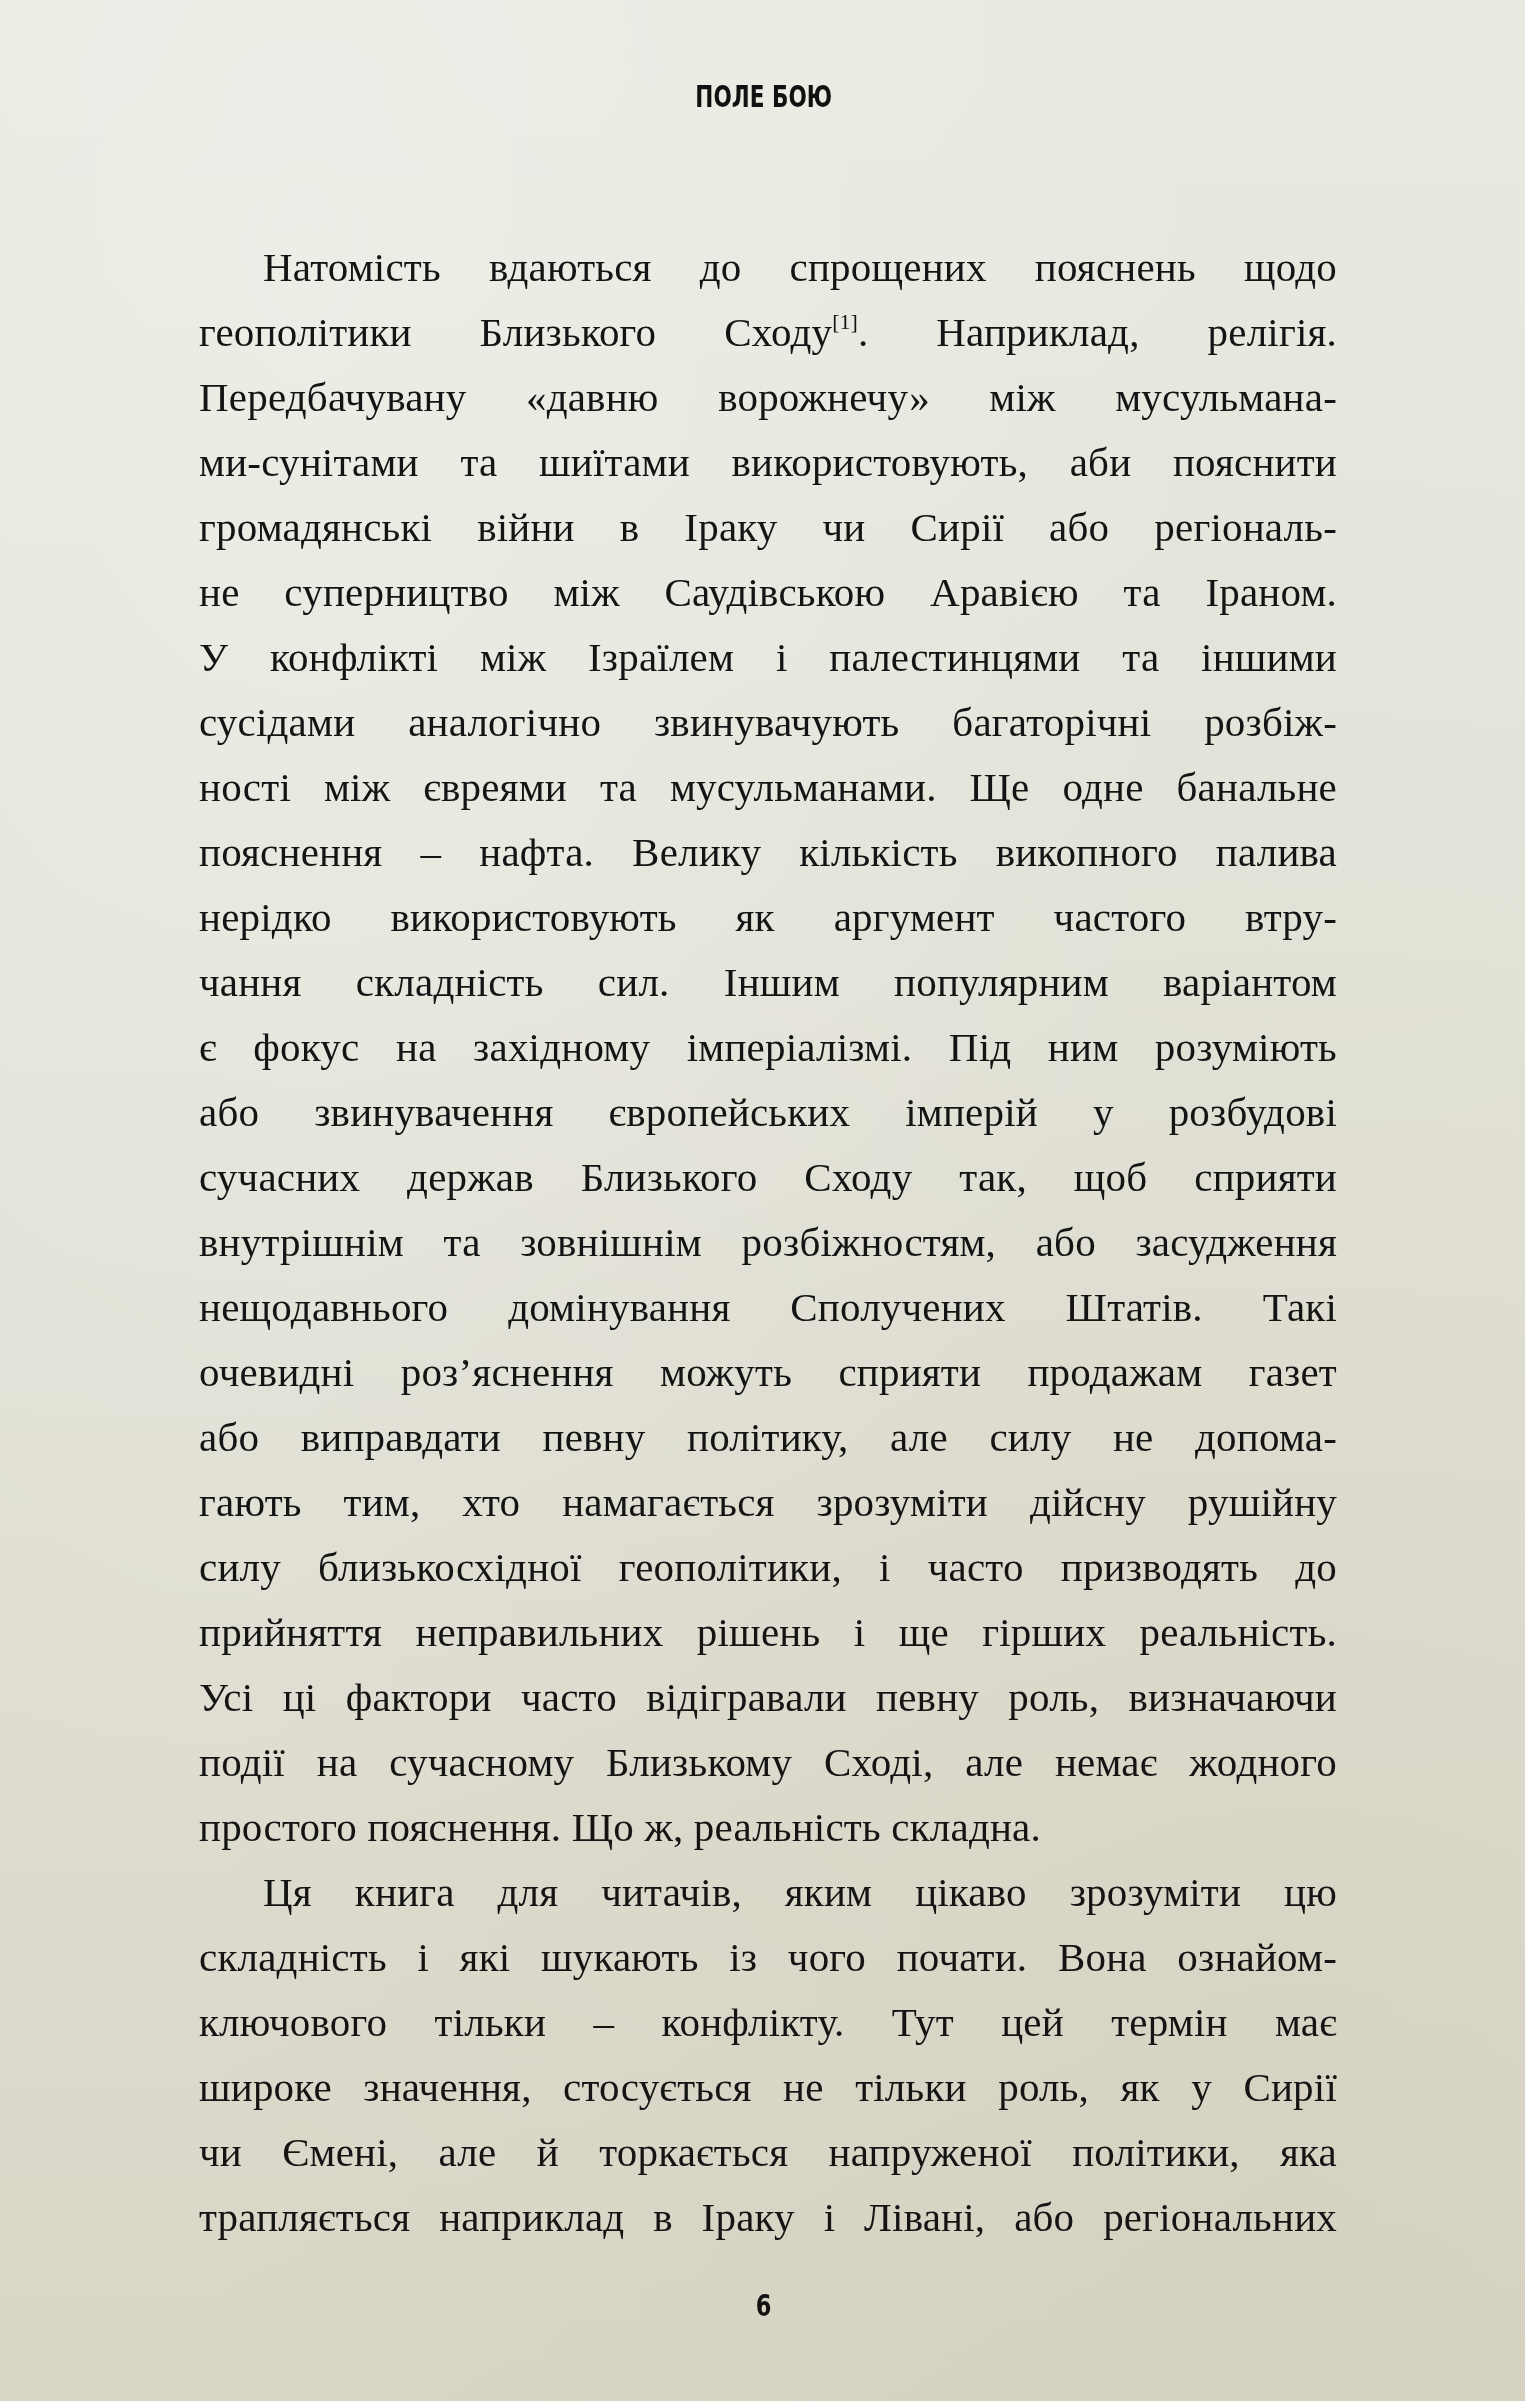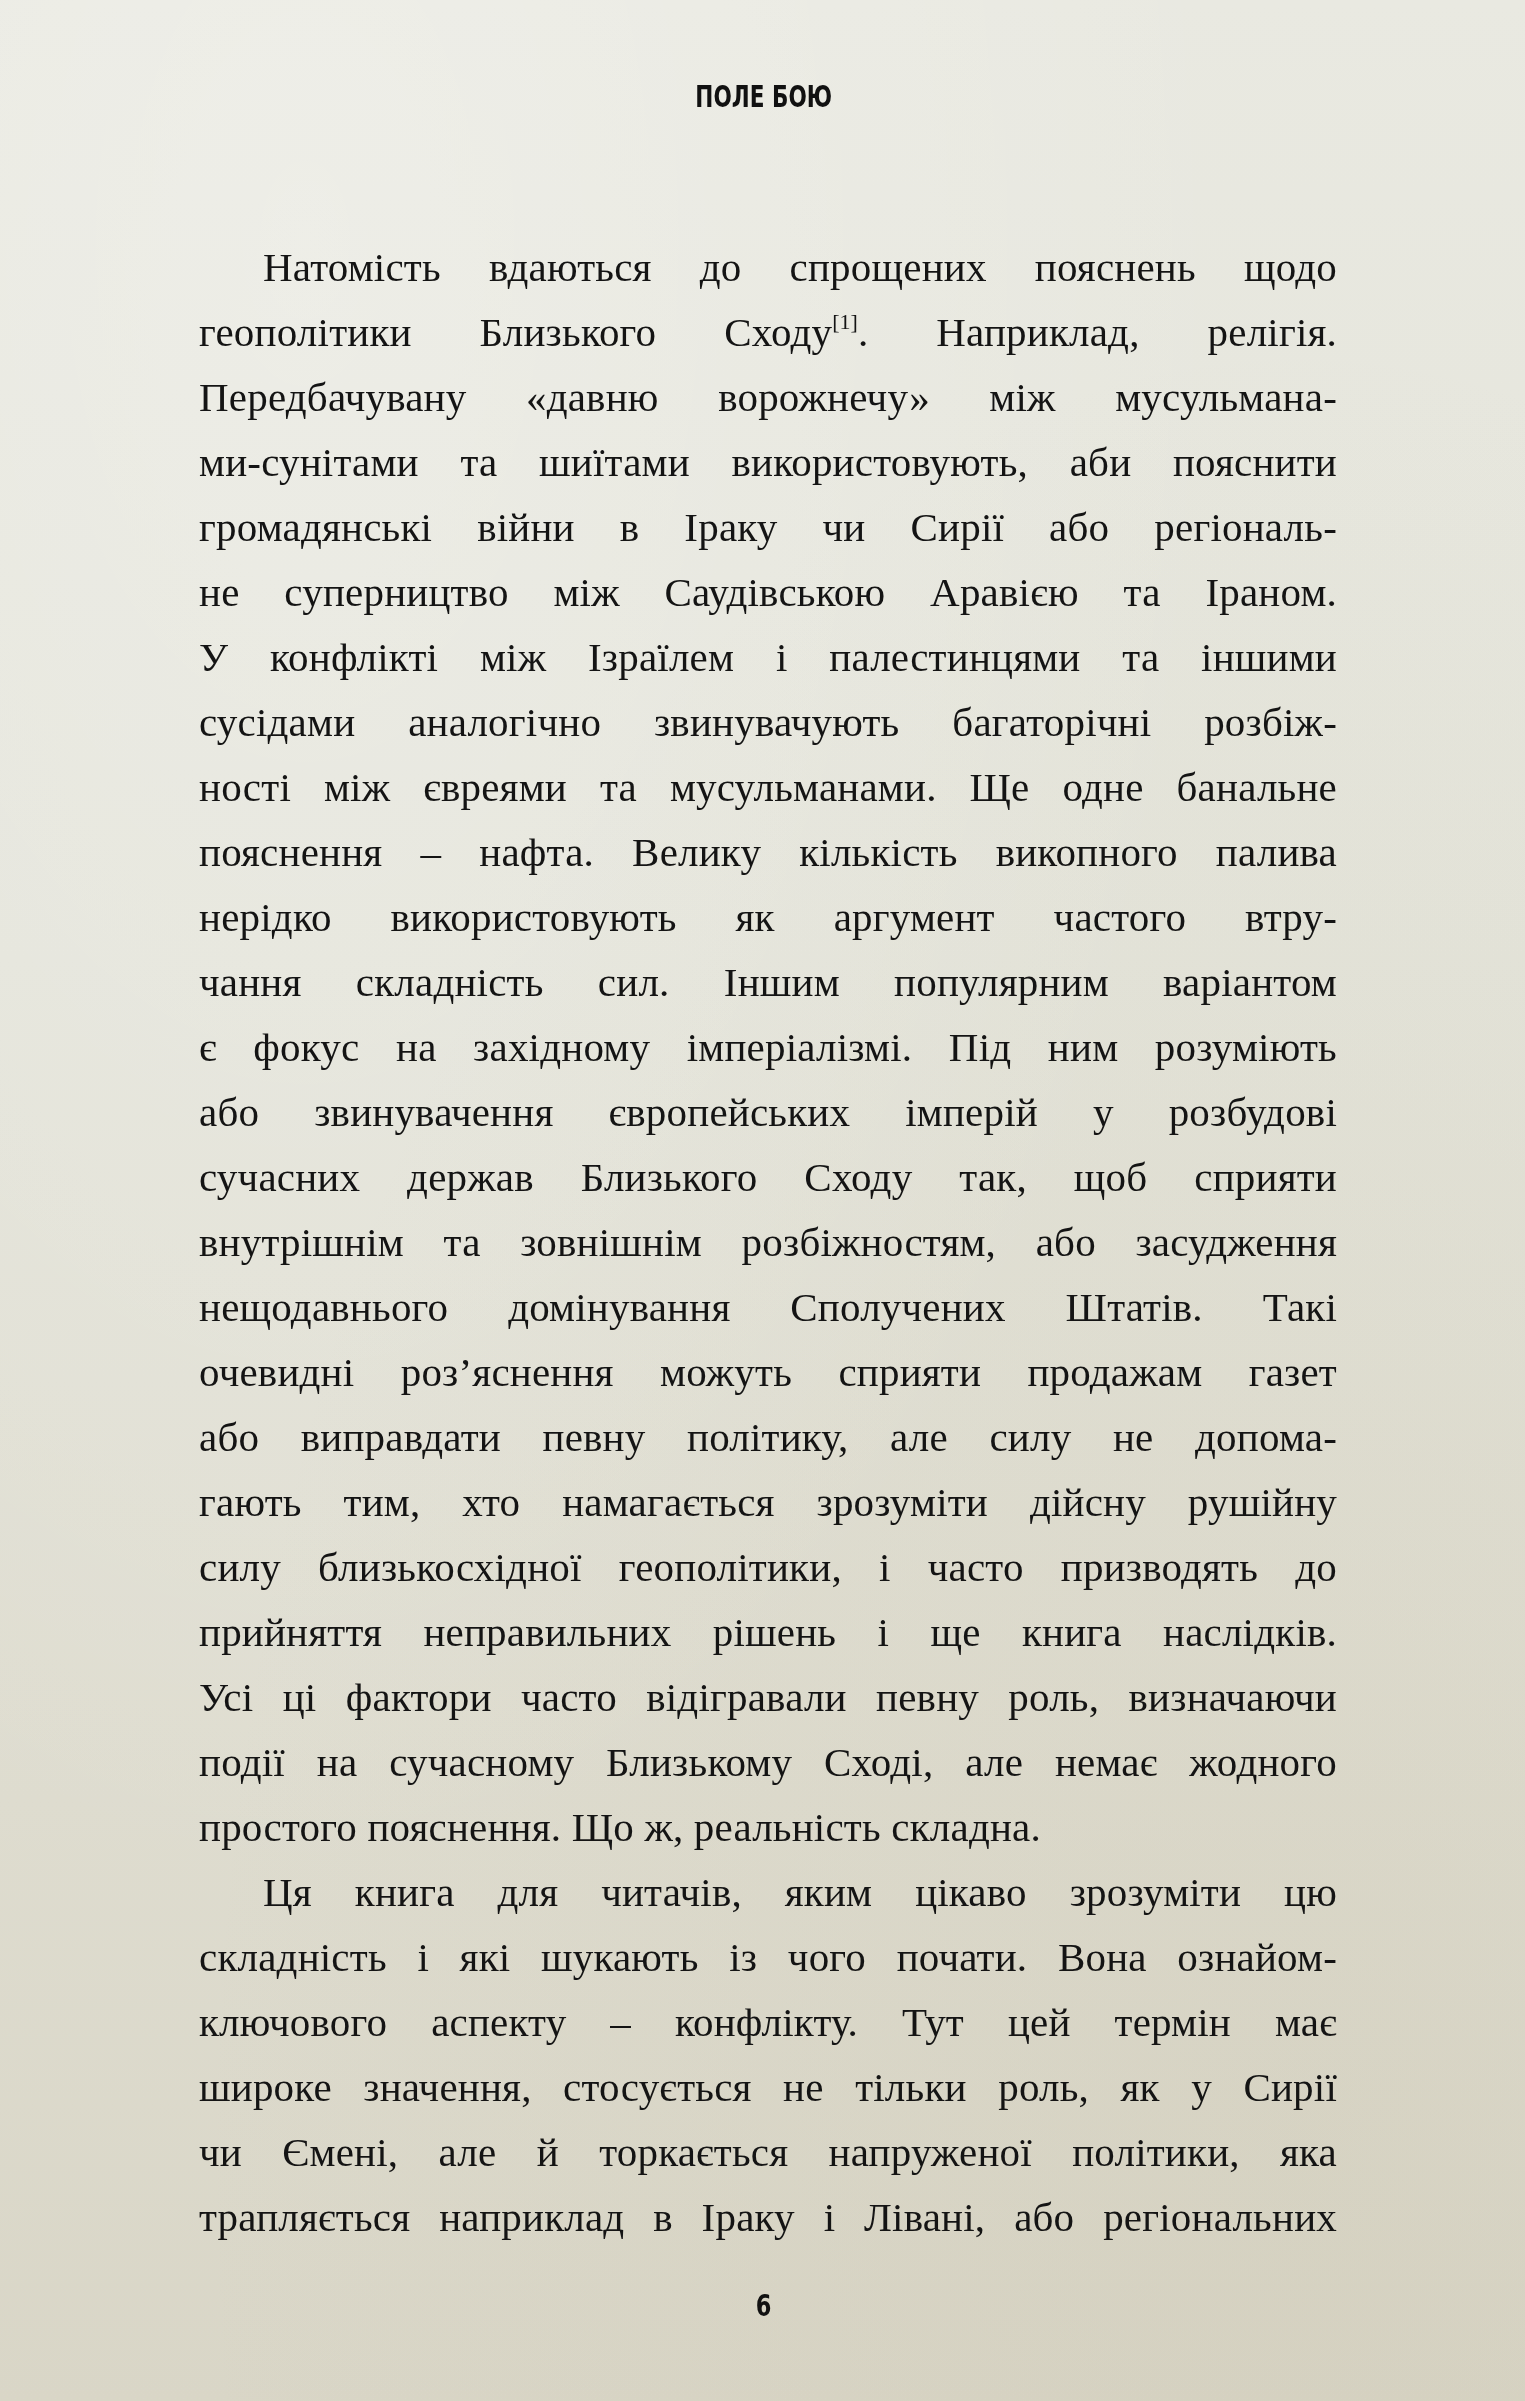--- a/index.html
+++ b/index.html
@@ -101,26 +101,26 @@
   <span class="line">чання складність сил. Іншим популярним варіантом</span>
   <span class="line">є фокус на західному імперіалізмі. Під ним розуміють</span>
   <span class="line">або звинувачення європейських імперій у розбудові</span>
   <span class="line">сучасних держав Близького Сходу так, щоб сприяти</span>
   <span class="line">внутрішнім та зовнішнім розбіжностям, або засудження</span>
   <span class="line">нещодавнього домінування Сполучених Штатів. Такі</span>
   <span class="line">очевидні роз’яснення можуть сприяти продажам газет</span>
   <span class="line">або виправдати певну політику, але силу не допома-</span>
   <span class="line">гають тим, хто намагається зрозуміти дійсну рушійну</span>
   <span class="line">силу близькосхідної геополітики, і часто призводять до</span>
-  <span class="line">прийняття неправильних рішень і ще книга наслідків.</span>
+  <span class="line">прийняття неправильних рішень і ще гірших реальність.</span>
   <span class="line">Усі ці фактори часто відігравали певну роль, визначаючи</span>
   <span class="line">події на сучасному Близькому Сході, але немає жодного</span>
   <span class="line last">простого пояснення. Що ж, реальність складна.</span>
   <span class="line indent">Ця книга для читачів, яким цікаво зрозуміти цю</span>
   <span class="line">складність і які шукають із чого почати. Вона ознайом-</span>
-  <span class="line">ключового аспекту – конфлікту. Тут цей термін має</span>
+  <span class="line">ключового тільки – конфлікту. Тут цей термін має</span>
   <span class="line">широке значення, стосується не тільки роль, як у Сирії</span>
   <span class="line">чи Ємені, але й торкається напруженої політики, яка</span>
   <span class="line">трапляється наприклад в Іраку і Лівані, або регіональних</span>
 </div>
 
 <div class="page-number">6</div>
 
 
 </body></html>

